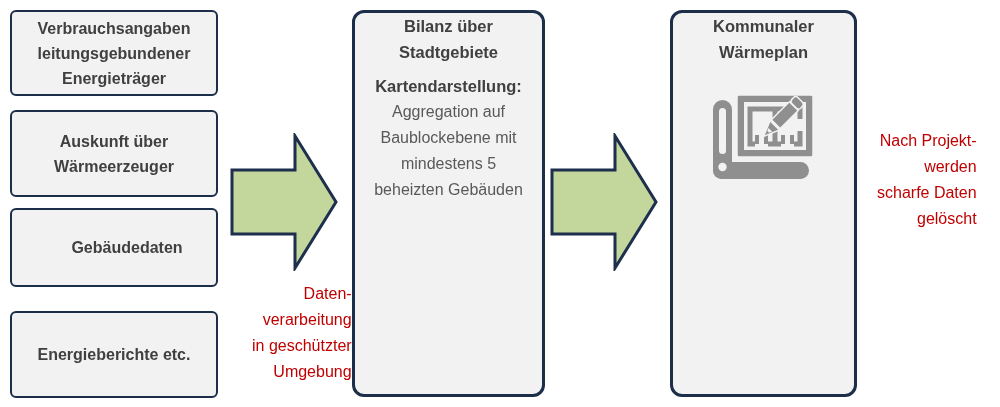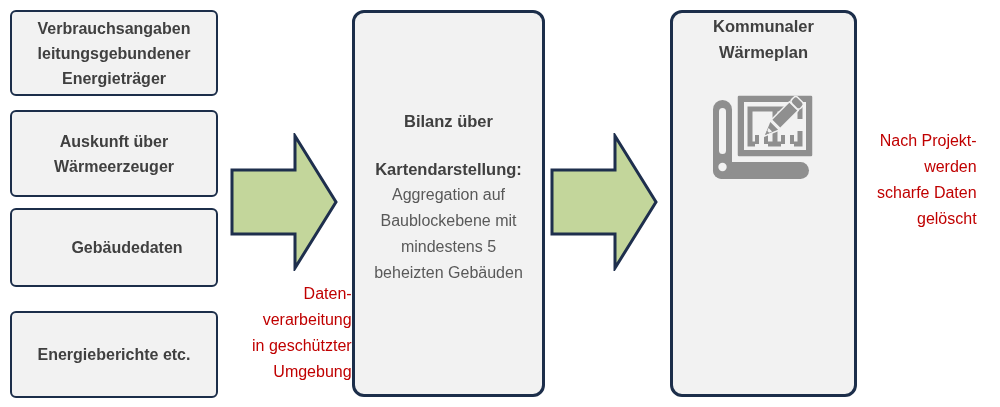--- a/index.html
+++ b/index.html
@@ -39,31 +39,31 @@
   .big-box {
     position: absolute;
     top: 10px;
     height: 387px;
     background: #f2f2f2;
     border: 3px solid #1c2e4a;
     border-radius: 12px;
     text-align: center;
     color: #404040;
   }
-  .mid-box { left: 352px; width: 193px; padding-top: 95px; }
+  .mid-box { left: 352px; width: 193px; }
   .res-box { left: 670px; width: 187px; }
 
   .mid-title, .res-title {
     font-weight: bold;
     font-size: 16.5px;
     line-height: 26px;
     color: #404040;
   }
   .mid-sub {
-    margin-top: 22px;
+    margin-top: 8px;
     font-weight: bold;
     font-size: 16.5px;
     line-height: 26px;
     color: #404040;
   }
   .mid-body {
     font-size: 16px;
     line-height: 26px;
     color: #595959;
   }
@@ -113,20 +113,21 @@
   <div class="note note-left">
     <div>Daten-</div>
     <div>verarbeitung</div>
     <div>in geschützter</div>
     <div>Umgebung</div>
   </div>
 
   <div class="big-box mid-box">
     <div class="mid-title">
       <div>Bilanz über</div>
+      <div>Stadtgebiete</div>
     </div>
     <div class="mid-sub">Kartendarstellung:</div>
     <div class="mid-body">
       <div>Aggregation auf</div>
       <div>Baublockebene mit</div>
       <div>mindestens 5</div>
       <div>beheizten Gebäuden</div>
     </div>
   </div>
 

